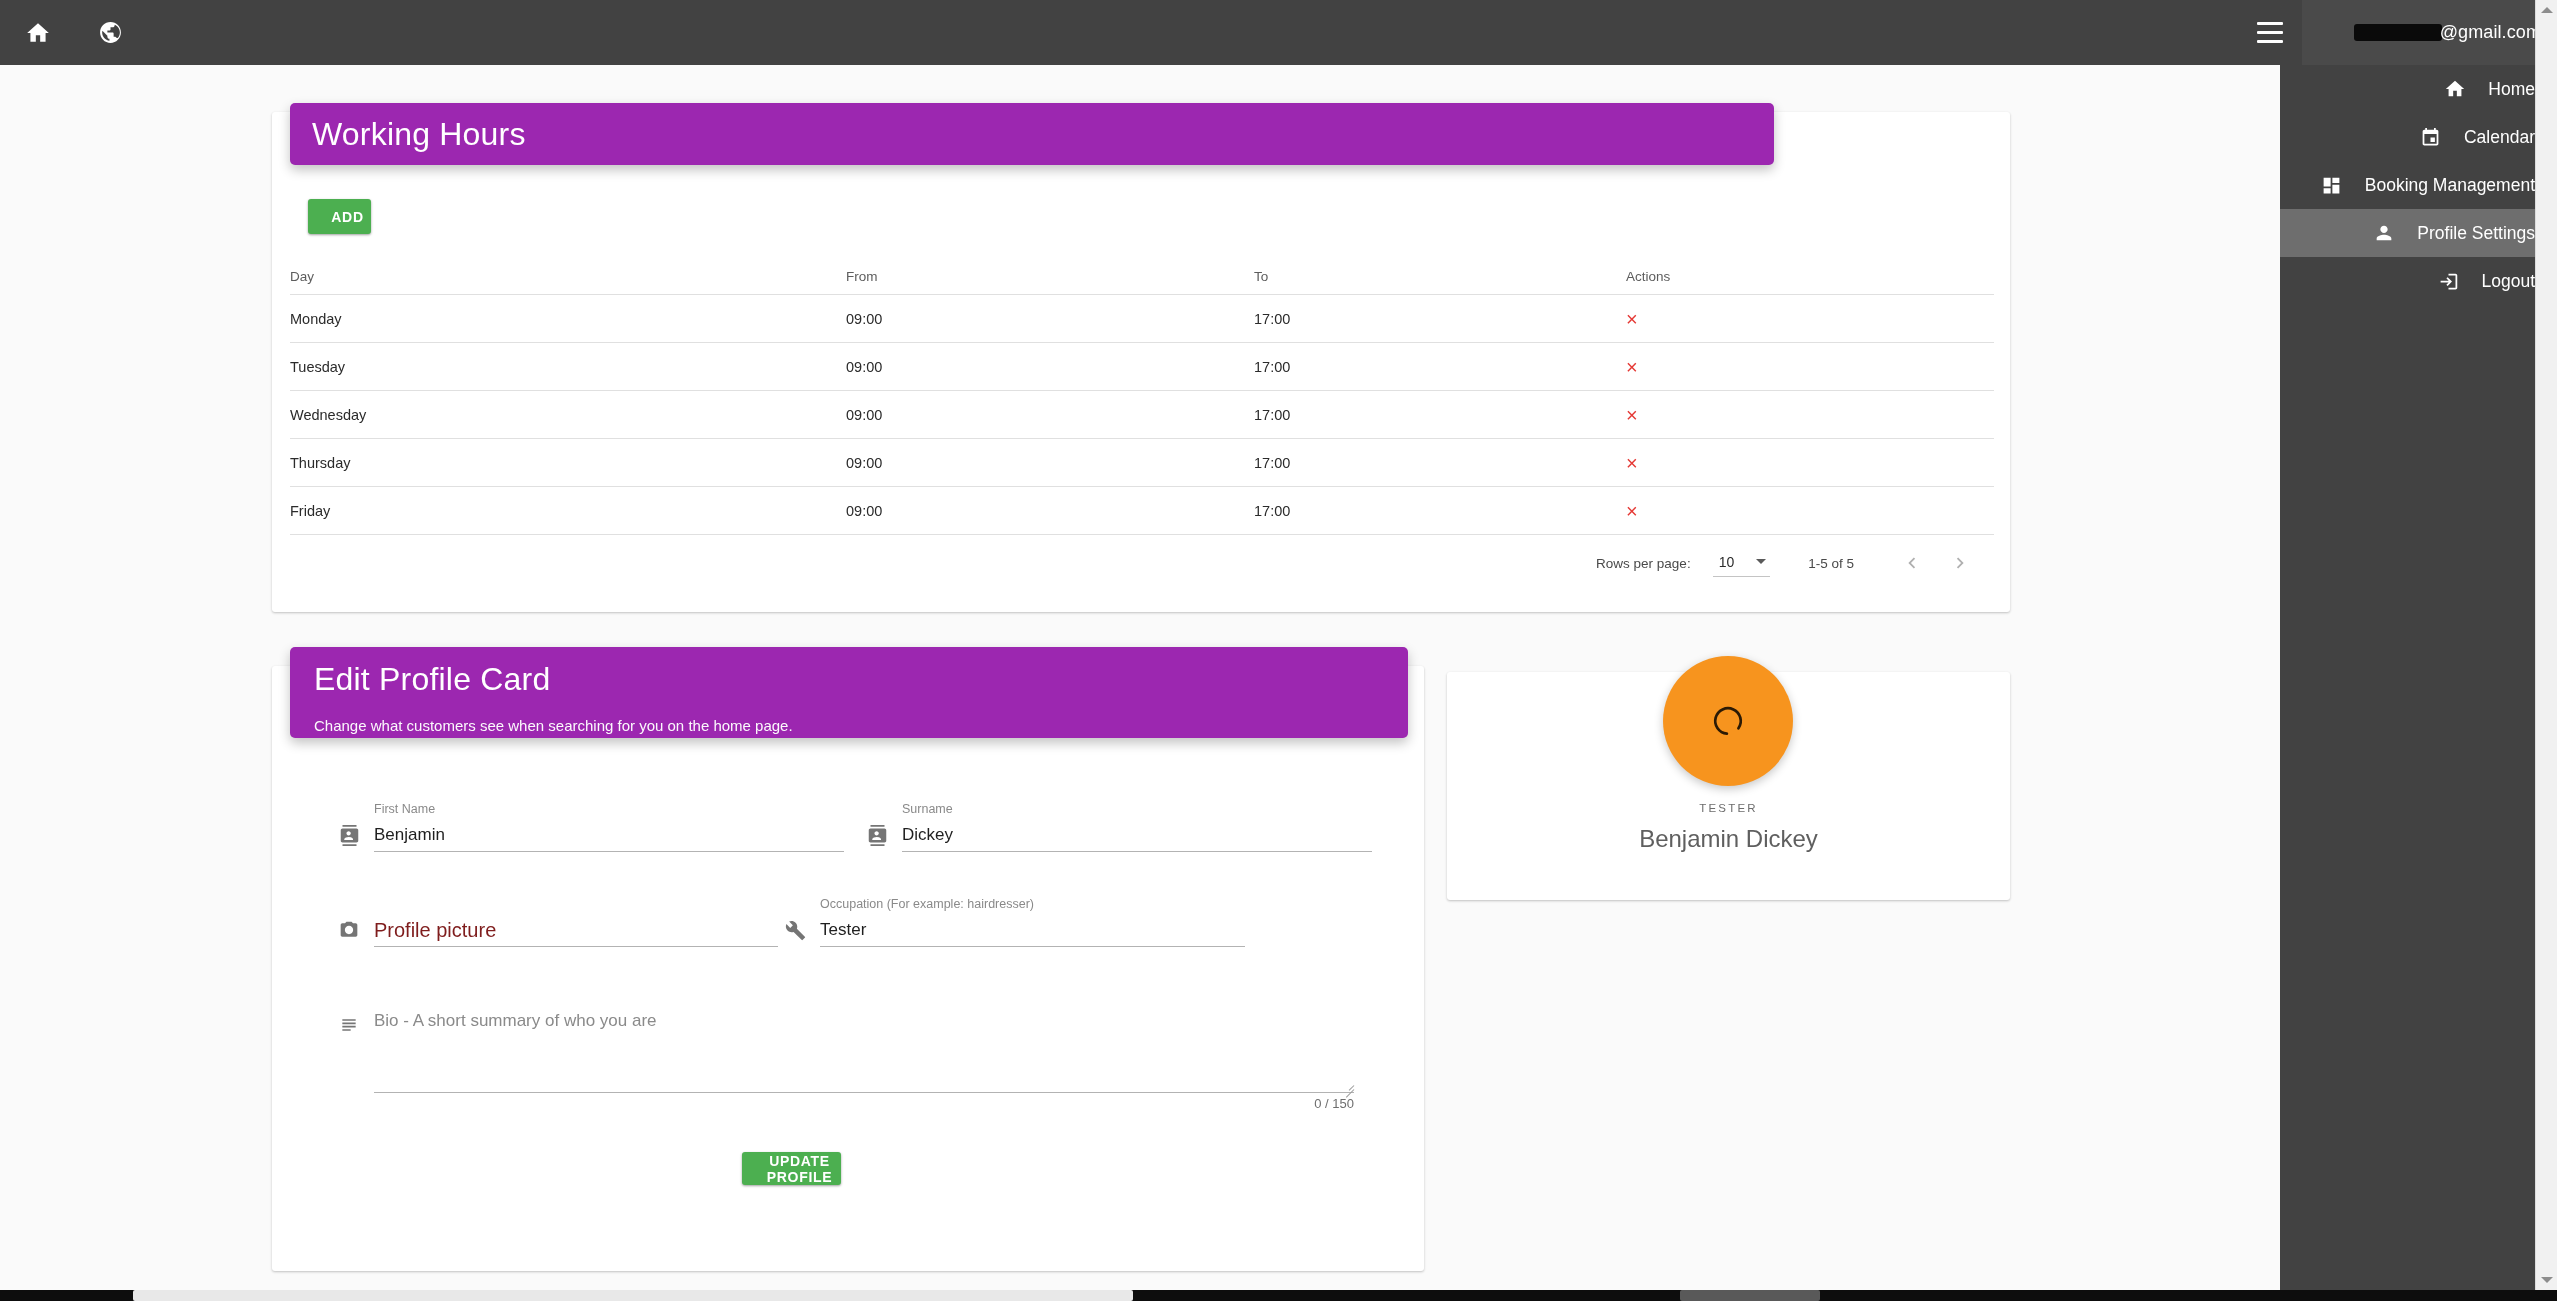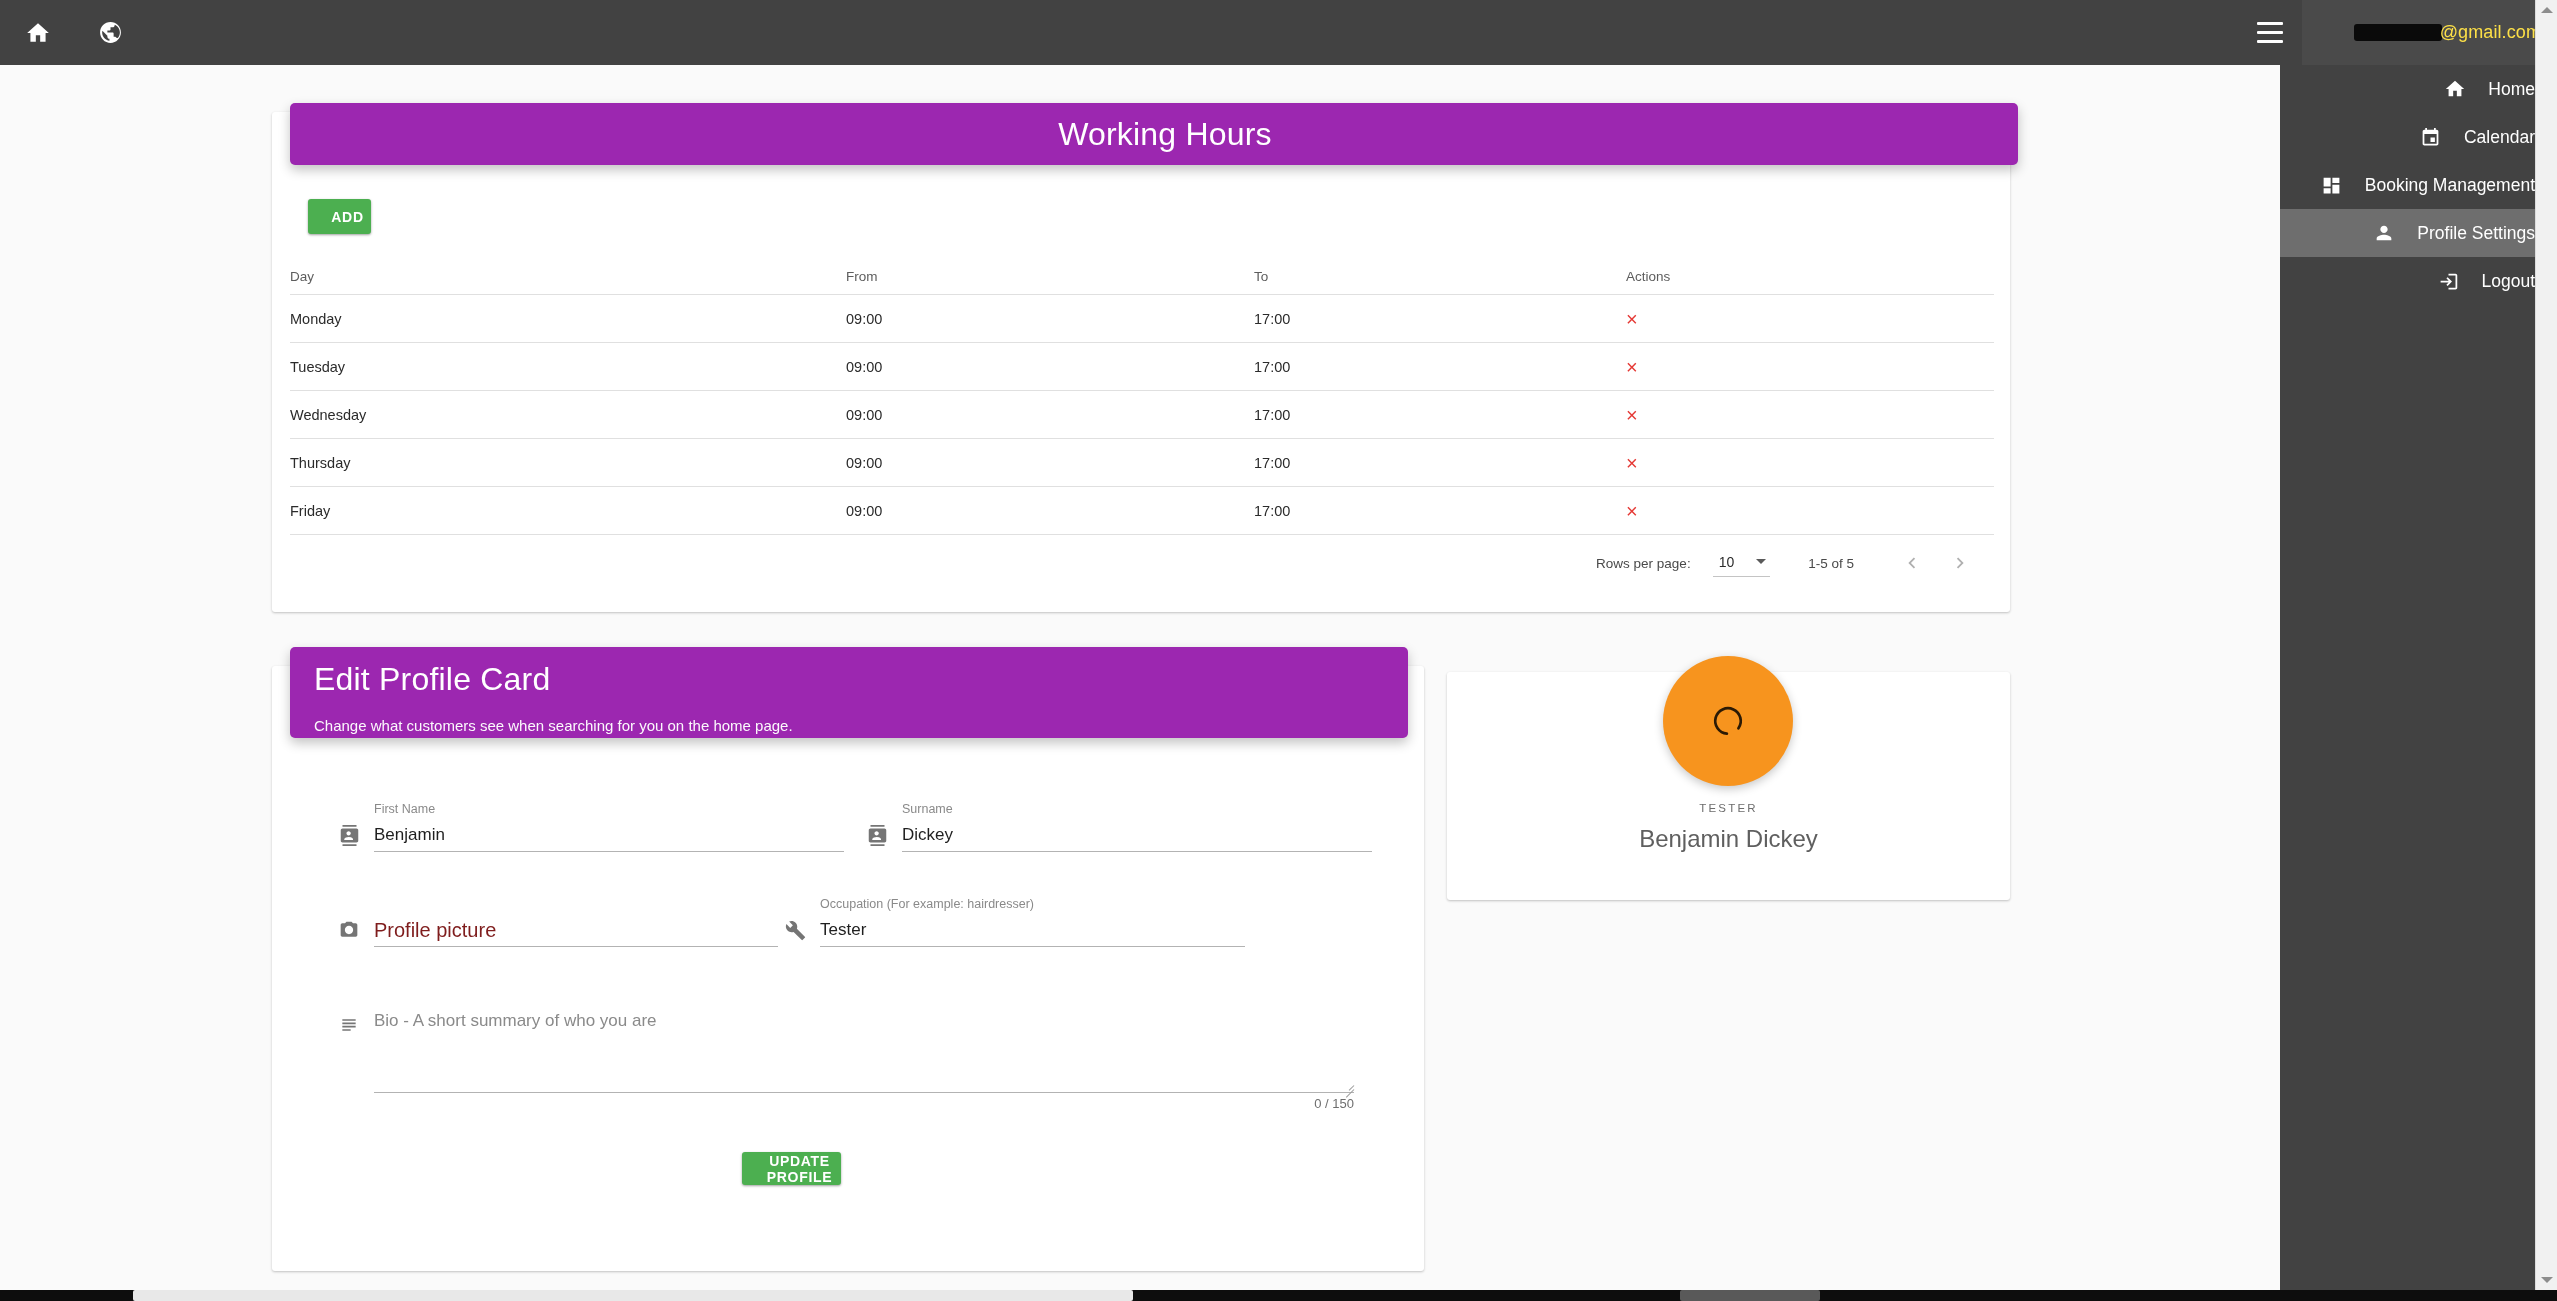--- a/index.html
+++ b/index.html
@@ -25,21 +25,21 @@
     align-items: center; justify-content: center; gap: 6px; cursor: pointer;
     margin-right: 6px;
   }
   .hamburger span { display: block; width: 26px; height: 3px; background: #fff; border-radius: 1px; }
   .account-chip {
     width: 255px; height: 65px; background: #4a4a4a;
     display: flex; align-items: center; justify-content: flex-end;
     padding-right: 16px; cursor: pointer;
   }
   .redact { display: inline-block; width: 88px; height: 17px; background: #0a0a0a; border-radius: 3px; margin-right: -2px; vertical-align: middle; }
-  .account-email { color: #fde047; font-size: 18px; letter-spacing: .1px; }
+  .account-email { color: #ffffff; font-size: 18px; letter-spacing: .1px; }
 
   
   .sidemenu {
     position: absolute; top: 65px; right: 22px; width: 255px; height: 1236px;
     background: #424242; z-index: 30;
   }
   .menu-item {
     height: 48px; display: flex; align-items: center; padding-left: 22px; cursor: pointer; justify-content: flex-end;
   }
   .menu-item.active { background: #6e6e6e; }
@@ -81,21 +81,21 @@
   .purple-header {
     position: absolute; background: #9c27b0; border-radius: 5px;
     box-shadow: 0 5px 12px rgba(0,0,0,.24);
     color: #ffffff; z-index: 5;
   }
   .ph-title { font-size: 32px; font-weight: 400; letter-spacing: .2px; }
   .ph-sub { font-size: 15px; font-weight: 400; opacity: .97; }
 
   
   #wh-card { left: 272px; top: 112px; width: 1738px; height: 500px; }
-  #wh-header { left: 290px; top: 103px; width: 1728px; height: 62px; padding: 13px 0 0 22px; text-align: center; }
+  #wh-header { left: 290px; top: 103px; width: 1484px; height: 62px; padding: 13px 0 0 22px; }
 
   .btn-green {
     background: #4caf50; color: #fff; border: none; border-radius: 3px;
     font-size: 14px; font-weight: 700; letter-spacing: .7px;
     font-family: "Liberation Sans", sans-serif; cursor: pointer;
     box-shadow: 0 1px 3px rgba(0,0,0,.22), 0 1px 2px rgba(0,0,0,.18);
     padding-left: 16px;
   }
   #add-btn { position: absolute; left: 308px; top: 199px; width: 63px; height: 35px; }
 

